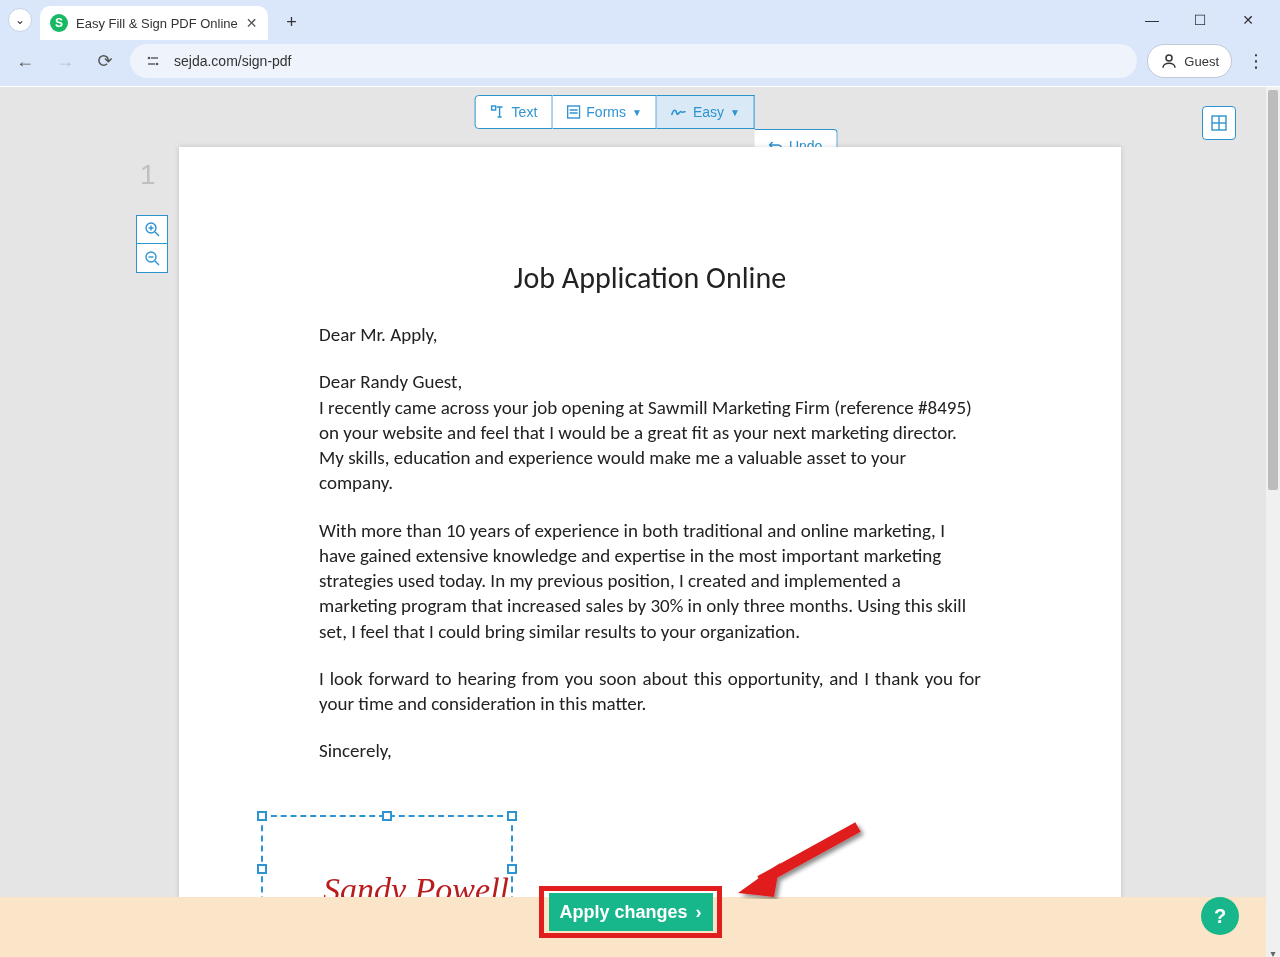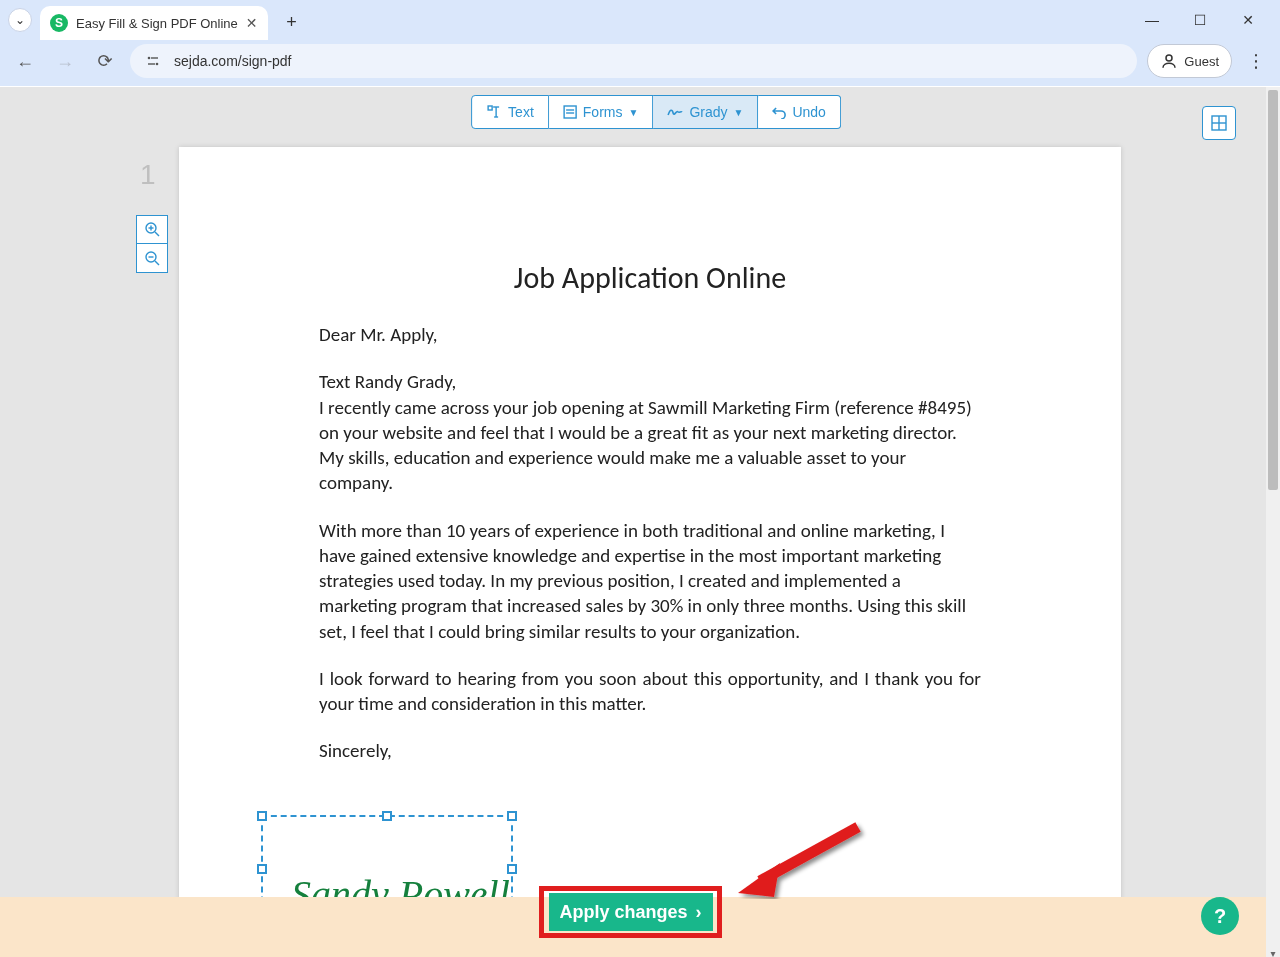--- a/index.html
+++ b/index.html
@@ -47,21 +47,21 @@
   height: 874px;
   position:relative;
   overflow:hidden;
   border-top:1px solid #fff;
 }
 .toolbar { position:absolute; top:8px; left:50%; transform:translateX(-50%); display:flex;padding-left:32px; }
 .tool-btn { background:#fff; border:1px solid #2e93d1; color:#2e93d1; height:34px; padding:0 14px; display:flex; align-items:center; gap:6px; font-size:14px; }
 .tool-btn:first-child { border-radius:4px 0 0 4px; }
 .tool-btn.sign { background:#d9e9f6; border-left:none; }
 .tool-btn.forms { border-left:none; }
-.tool-btn.undo { border-left:none; border-radius:0 4px 4px 0; }
+.tool-btn.undo { border-left:none; border-radius:0 4px 4px 0;margin-top:34px; }
 .tool-btn .caret { font-size:10px; }
 .grid-btn { position:absolute; top:19px; right:44px; width:34px; height:34px; background:#fff; border:1px solid #2e93d1; color:#2e93d1; border-radius:4px; display:flex; align-items:center; justify-content:center; font-size:18px; }
 .page-number { position:absolute; left:140px; top:72px; font-size:28px; color:#bfbfbf; }
 .zoom-stack { position:absolute; left:136px; top:128px; width:32px; border:1px solid #2e93d1; background:#fff; }
 .zoom-stack div { height:28px; display:flex; align-items:center; justify-content:center; color:#2e93d1; font-size:16px; }
 .zoom-stack div:first-child { border-bottom:1px solid #2e93d1; }
 .doc-page {
   position:absolute; left:179px; top:60px;
   width:942px; height:850px;
   background:#fff;
@@ -75,21 +75,21 @@
 .doc-body p { margin-bottom:22px; }
 .doc-body .just { text-align:justify; }
 .sig-box {
   position:absolute; left:261px; top:728px; width:252px; height:108px;
   border:2px dashed #2e93d1;
 }
 .sig-box .handle { position:absolute; width:10px; height:10px; background:#fff; border:2px solid #2e93d1; }
 .h-tl{top:-6px;left:-6px}.h-tr{top:-6px;right:-6px}.h-bl{bottom:-6px;left:-6px}.h-br{bottom:-6px;right:-6px}
 .h-tm{top:-6px;left:50%;transform:translateX(-50%)}.h-bm{bottom:-6px;left:50%;transform:translateX(-50%)}
 .h-ml{top:50%;left:-6px;transform:translateY(-50%)}.h-mr{top:50%;right:-6px;transform:translateY(-50%)}
-.sig-text { position:absolute; top:54px; left:28px; font-family:'Brush Script MT','Segoe Script',cursive; font-size:40px; color:#15803d; font-style:italic; }
+.sig-text { position:absolute; top:54px; left:60px; font-family:'Brush Script MT','Segoe Script',cursive; font-size:34px; color:#b91c1c; font-style:italic; }
 .bottom-strip { position:absolute; left:0; bottom:0; width:1266px; height:63px; background:#fbe5c9; }
 .apply-wrap { position:absolute; left:539px; top:799px; width:183px; height:52px; border:5px solid #e01e1e; display:flex; align-items:center; justify-content:center; }
 .apply-btn { background:#18b78b; color:#fff; font-size:18px; font-weight:600; border:none; height:38px; width:164px; display:flex; align-items:center; justify-content:center; gap:8px; }
 .red-arrow { position:absolute; left:730px; top:732px; width:140px; height:80px; }
 .help-fab { position:absolute; right:41px; bottom:25px; width:38px; height:38px; border-radius:50%; background:#18b78b; color:#fff; display:flex; align-items:center; justify-content:center; font-size:20px; font-weight:bold; }
 .scrollbar-v { position:absolute; right:0; top:0; width:14px; height:100%; background:#f0f0f0; }
 .scroll-thumb { position:absolute; right:2px; top:3px; width:10px; height:400px; background:#bcbcbc; border-radius:2px; }
 .scroll-up,.scroll-down{ position:absolute; right:0; width:14px; height:14px; background:#f0f0f0; display:flex; align-items:center; justify-content:center; font-size:10px; color:#666;}
 .scroll-down{bottom:0;}
 .scroll-arrow-top{position:absolute;right:2px;top:0;font-size:10px;color:#666;}
@@ -155,21 +155,21 @@
           <line x1="3" y1="5" x2="11" y2="5"></line>
           <line x1="3" y1="8" x2="11" y2="8"></line>
         </svg>
       <span>Forms</span>
       <span class="caret">▼</span>
     </div>
     <div class="tool-btn sign">
       <svg width="16" height="12" viewBox="0 0 16 12" fill="none" stroke="#2e93d1" stroke-width="1.6">
           <path d="M1 9 C3 3 5 3 6 7 C7 11 9 4 11 6 C12 7 14 5 15 6"></path>
         </svg>
-      <span>Grady</span>
+      <span>Easy</span>
       <span class="caret">▼</span>
     </div>
     <div class="tool-btn undo">
       <svg width="14" height="14" viewBox="0 0 14 14" fill="none" stroke="#2e93d1" stroke-width="1.6">
           <path d="M4 3 L1 6 L4 9 M1 6 H9 a4 4 0 0 1 0 8"></path>
         </svg>
       <span>Undo</span>
     </div>
   </div>
 
@@ -198,21 +198,21 @@
           <line x1="10" y1="10" x2="14" y2="14"></line>
           <line x1="3.5" y1="6" x2="8.5" y2="6"></line>
         </svg>
     </div>
   </div>
 
   <div class="doc-page">
     <div class="doc-title">Job Application Online</div>
     <div class="doc-body">
       <p>Dear Mr. Apply,</p>
-      <p style="margin-bottom:0">Text Randy Grady,</p>
+      <p style="margin-bottom:0">Dear Randy Guest,</p>
       <p>I recently came across your job opening at Sawmill Marketing Firm (reference #8495) on your website and feel that I would be a great fit as your next marketing director. My skills, education and experience would make me a valuable asset to your company.</p>
       <p>With more than 10 years of experience in both traditional and online marketing, I have gained extensive knowledge and expertise in the most important marketing strategies used today. In my previous position, I created and implemented a marketing program that increased sales by 30% in only three months. Using this skill set, I feel that I could bring similar results to your organization.</p>
       <p class="just">I look forward to hearing from you soon about this opportunity, and I thank you for your time and consideration in this matter.</p>
       <p>Sincerely,</p>
     </div>
   </div>
 
   <div class="sig-box">
     <div class="handle h-tl"></div>
     <div class="handle h-tm"></div>

